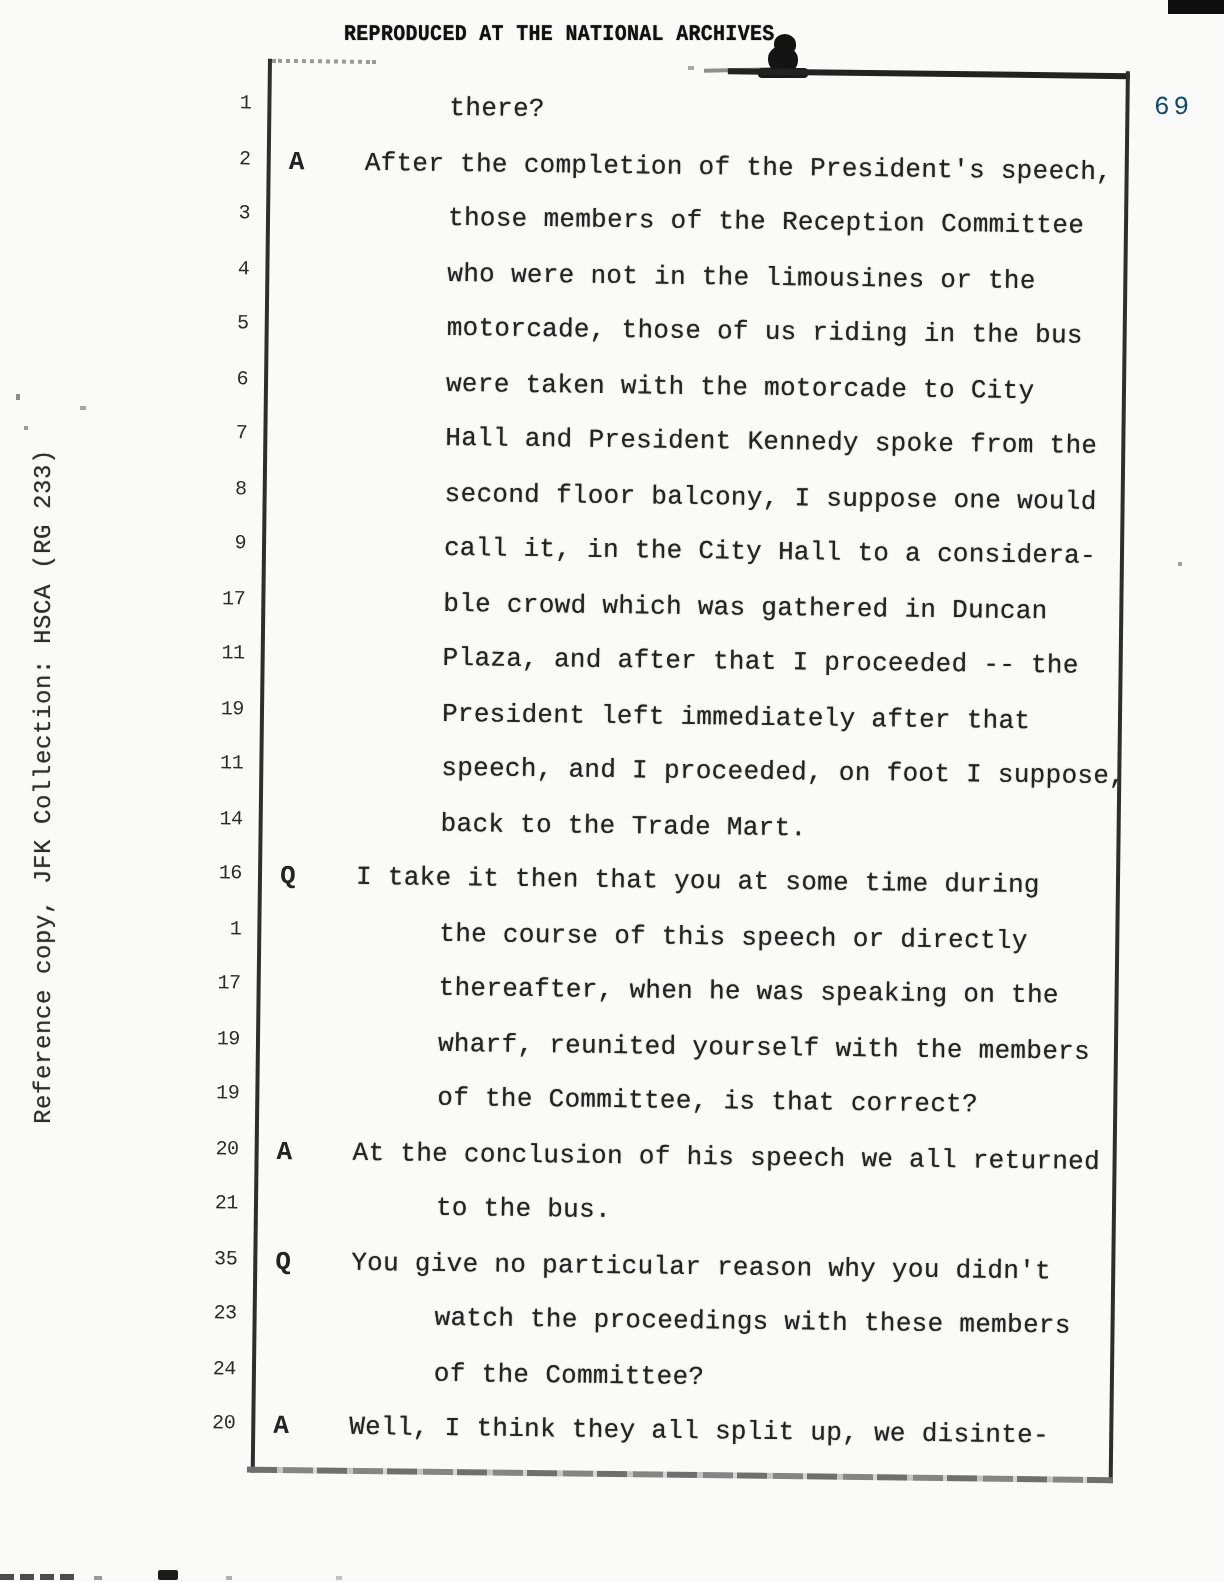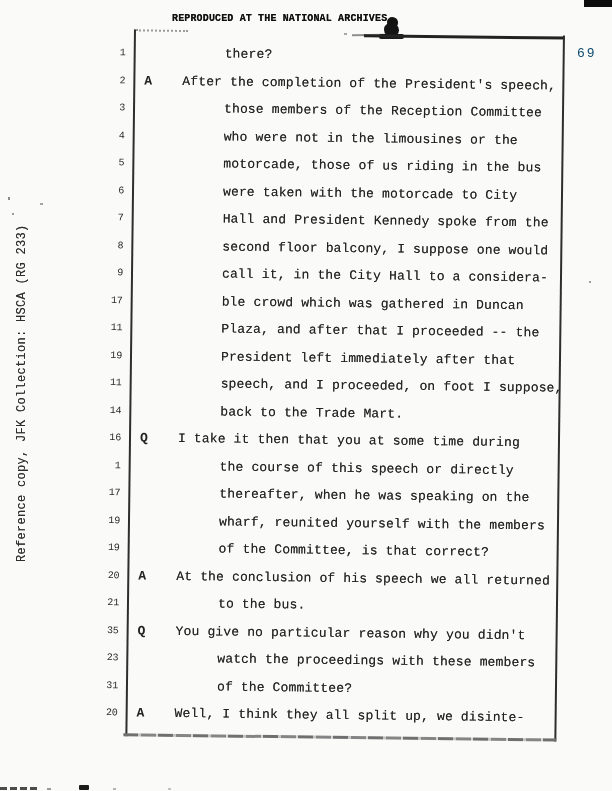--- a/index.html
+++ b/index.html
@@ -199,21 +199,21 @@
     <span class="num">35</span>
     <span class="speaker">Q</span>
     <span class="text">You give no particular reason why you didn't</span>
   </div>
         <div class="line continuation" style="top: 621px;">
     <span class="num">23</span>
     <span class="speaker"></span>
     <span class="text">watch the proceedings with these members</span>
   </div>
         <div class="line continuation" style="top: 648.5px;">
-    <span class="num">31</span>
+    <span class="num">24</span>
     <span class="speaker"></span>
     <span class="text">of the Committee?</span>
   </div>
         <div class="line speaker-line" style="top: 676px;">
     <span class="num">20</span>
     <span class="speaker">A</span>
     <span class="text">Well, I think they all split up, we disinte-</span>
   </div>
       </div>
   </div>

